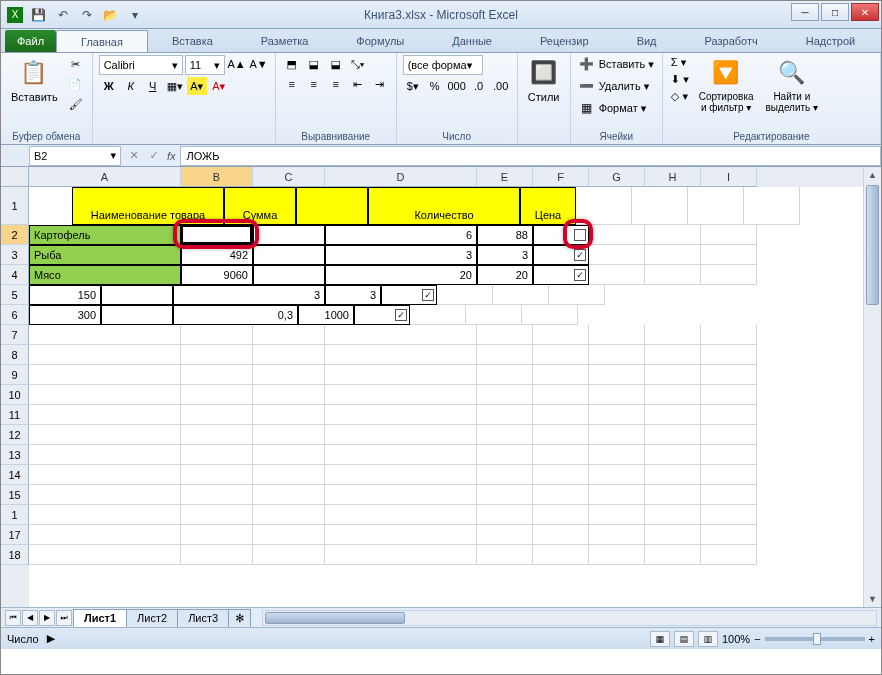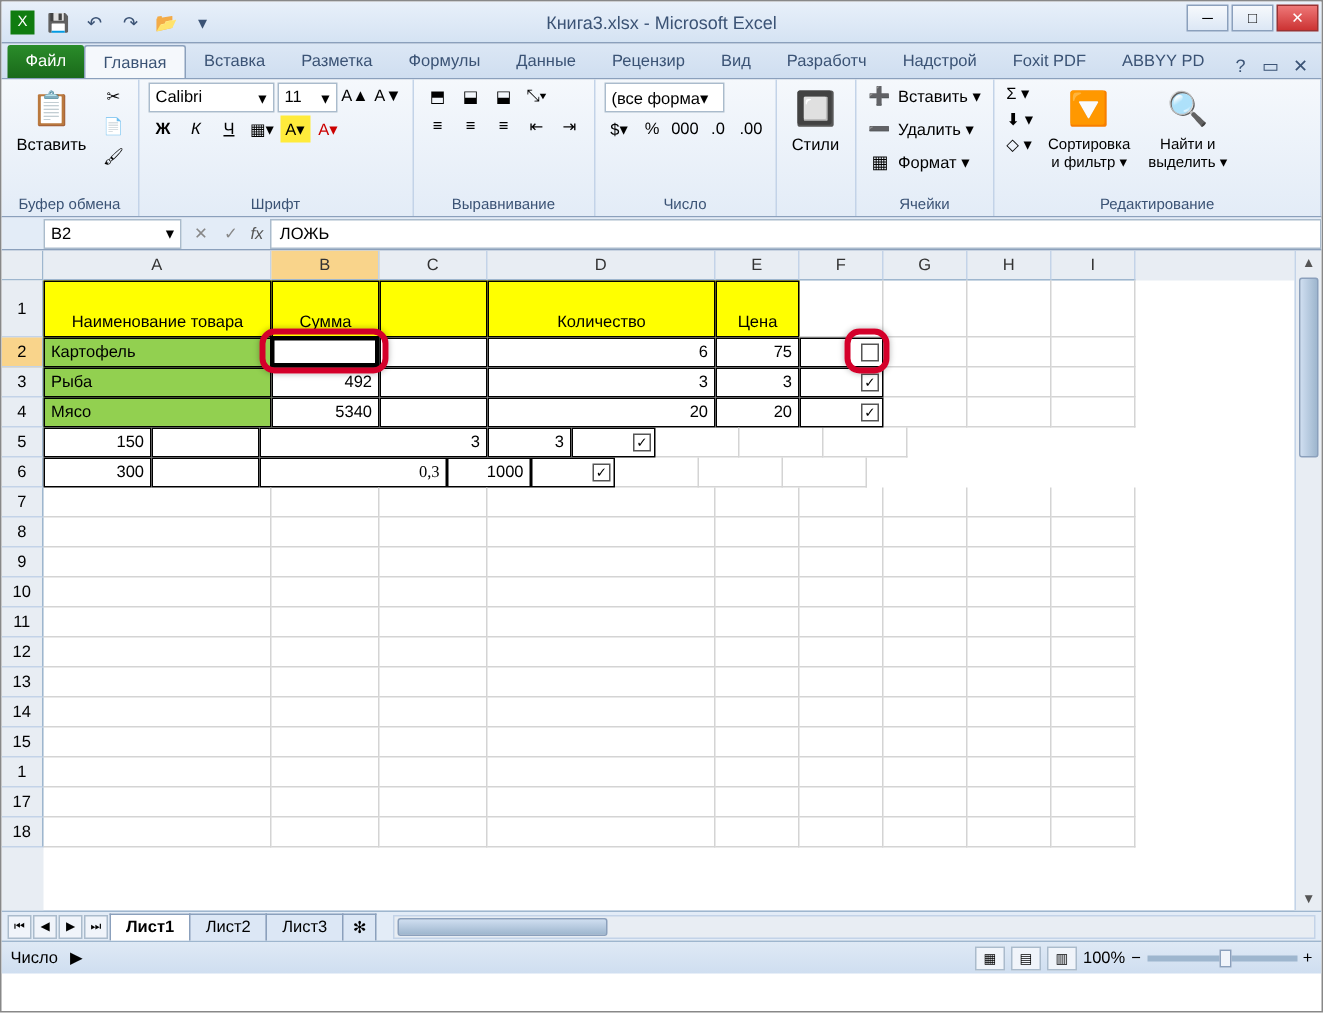--- a/index.html
+++ b/index.html
@@ -11,21 +11,21 @@
 .qat { display: flex; gap: 4px; }
 .qat-btn { width: 20px; height: 20px; display: flex; align-items: center; justify-content: center; font-size: 12px; color: #3b5375; }
 .title-text { position: absolute; left: 50%; transform: translateX(-50%); font-size: 12px; color: #3b5375; }
 .win-controls { position: absolute; right: 0; top: 0; display: flex; }
 .win-btn { width: 28px; height: 18px; border: 1px solid #8ba0bc; margin-top: 2px; margin-right: 2px; font-size: 10px; display: flex; align-items: center; justify-content: center; background: linear-gradient(#f6f9fc,#dce7f5); }
 .win-btn.close { background: linear-gradient(#e77,#c33); color: #fff; border-color: #933; }
 
 
 .ribbon-tabs { height: 24px; background: linear-gradient(#dce7f5, #cfdef0); display: flex; align-items: flex-end; border-bottom: 1px solid #8ba0bc; font-size: 11px; }
 .file-tab { background: linear-gradient(#2a8c2a,#1a6a1a); color: #fff; padding: 4px 12px; height: 22px; border-radius: 2px 2px 0 0; margin-left: 4px; display: flex; align-items: center; }
-.r-tab { padding: 4px 12px; color: #3b5375; height: 22px; display: flex; align-items: center; }
+.r-tab { padding: 4px 24px; color: #3b5375; height: 22px; display: flex; align-items: center; }
 .r-tab.active { background: #f5f8fc; border: 1px solid #8ba0bc; border-bottom: none; border-radius: 2px 2px 0 0; }
 .help-icons { margin-left: auto; display: flex; gap: 4px; padding-right: 6px; }
 .help-icons span { width: 16px; height: 16px; font-size: 12px; color: #3b5375; display: flex; align-items: center; justify-content: center; }
 
 
 .ribbon { height: 92px; background: linear-gradient(#f5f8fc, #e3ecf7); border-bottom: 1px solid #8ba0bc; display: flex; font-size: 11px; }
 .group { border-right: 1px solid #c3d3e8; padding: 2px 6px 0 6px; display: flex; flex-direction: column; }
 .group-body { flex: 1; display: flex; align-items: flex-start; gap: 4px; }
 .group-label { text-align: center; font-size: 10px; color: #3b5375; padding: 2px 0; }
 .big-btn { display: flex; flex-direction: column; align-items: center; gap: 2px; padding: 2px 4px; }
@@ -158,21 +158,20 @@
       </div>
       <div class="btn-row">
         <div class="small-btn" style="font-weight:bold">Ж</div>
         <div class="small-btn" style="font-style:italic">К</div>
         <div class="small-btn" style="text-decoration:underline">Ч</div>
         <div class="small-btn">▦▾</div>
         <div class="small-btn" style="background:#ffeb3b">A▾</div>
         <div class="small-btn" style="color:#c00">A▾</div>
       </div>
     </div>
-    <div class="group-label">Шрифт</div>
   </div>
 
   <div class="group">
     <div class="group-body" style="flex-direction:column; gap:2px;">
       <div class="btn-row">
         <div class="small-btn">⬒</div>
         <div class="small-btn">⬓</div>
         <div class="small-btn">⬓</div>
         <div class="small-btn">⤡▾</div>
       </div>
@@ -292,36 +291,36 @@
       <div class="row-h">12</div>
       <div class="row-h">13</div>
       <div class="row-h">14</div>
       <div class="row-h">15</div>
       <div class="row-h">1</div>
       <div class="row-h">17</div>
       <div class="row-h">18</div>
     </div>
   <div class="cells" id="cells">
       <div class="row tall">
-        <div class="cell hdr" style="width: 152px;">Наименование товара</div>
+        <div class="cell hdr" style="width: 152px; margin-left: 43px;">Наименование товара</div>
         <div class="cell hdr" style="width: 72px;">Сумма</div>
         <div class="cell hdr" style="width: 72px;"></div>
         <div class="cell hdr" style="width: 152px;">Количество</div>
         <div class="cell hdr" style="width: 56px;">Цена</div>
         <div class="cell " style="width: 56px;"></div>
         <div class="cell " style="width: 56px;"></div>
         <div class="cell " style="width: 56px;"></div>
         <div class="cell " style="width: 56px;"></div>
       </div>
       <div class="row">
         <div class="cell name" style="width: 152px;">Картофель</div>
         <div class="cell data" style="width: 72px;"></div>
         <div class="cell data" style="width: 72px;"></div>
         <div class="cell data" style="width: 152px;">6</div>
-        <div class="cell data" style="width: 56px;">75</div>
+        <div class="cell data" style="width: 56px;">88</div>
         <div class="cell chk" style="width: 56px;">
           <div class="checkbox"></div>
         </div>
         <div class="cell " style="width: 56px;"></div>
         <div class="cell " style="width: 56px;"></div>
         <div class="cell " style="width: 56px;"></div>
       </div>
       <div class="row">
         <div class="cell name" style="width: 152px;">Рыба</div>
         <div class="cell data" style="width: 72px;">492</div>
@@ -330,21 +329,21 @@
         <div class="cell data" style="width: 56px;">3</div>
         <div class="cell chk" style="width: 56px;">
           <div class="checkbox">✓</div>
         </div>
         <div class="cell " style="width: 56px;"></div>
         <div class="cell " style="width: 56px;"></div>
         <div class="cell " style="width: 56px;"></div>
       </div>
       <div class="row">
         <div class="cell name" style="width: 152px;">Мясо</div>
-        <div class="cell data" style="width: 72px;">5340</div>
+        <div class="cell data" style="width: 72px;">9060</div>
         <div class="cell data" style="width: 72px;"></div>
         <div class="cell data" style="width: 152px;">20</div>
         <div class="cell data" style="width: 56px;">20</div>
         <div class="cell chk" style="width: 56px;">
           <div class="checkbox">✓</div>
         </div>
         <div class="cell " style="width: 56px;"></div>
         <div class="cell " style="width: 56px;"></div>
         <div class="cell " style="width: 56px;"></div>
       </div>
@@ -356,21 +355,21 @@
         <div class="cell chk" style="width: 56px;">
           <div class="checkbox">✓</div>
         </div>
         <div class="cell " style="width: 56px;"></div>
         <div class="cell " style="width: 56px;"></div>
         <div class="cell " style="width: 56px;"></div>
       </div>
       <div class="row">
         <div class="cell data" style="width: 72px;">300</div>
         <div class="cell data" style="width: 72px;"></div>
-        <div class="cell data" style="width: 125px; font-family: Liberation Serif, serif;">0,3</div>
+        <div class="cell data" style="width: 125px;">0,3</div>
         <div class="cell data" style="width: 56px;">1000</div>
         <div class="cell chk" style="width: 56px;">
           <div class="checkbox">✓</div>
         </div>
         <div class="cell " style="width: 56px;"></div>
         <div class="cell " style="width: 56px;"></div>
         <div class="cell " style="width: 56px;"></div>
       </div>
       <div class="row">
         <div class="cell " style="width: 152px;"></div>

